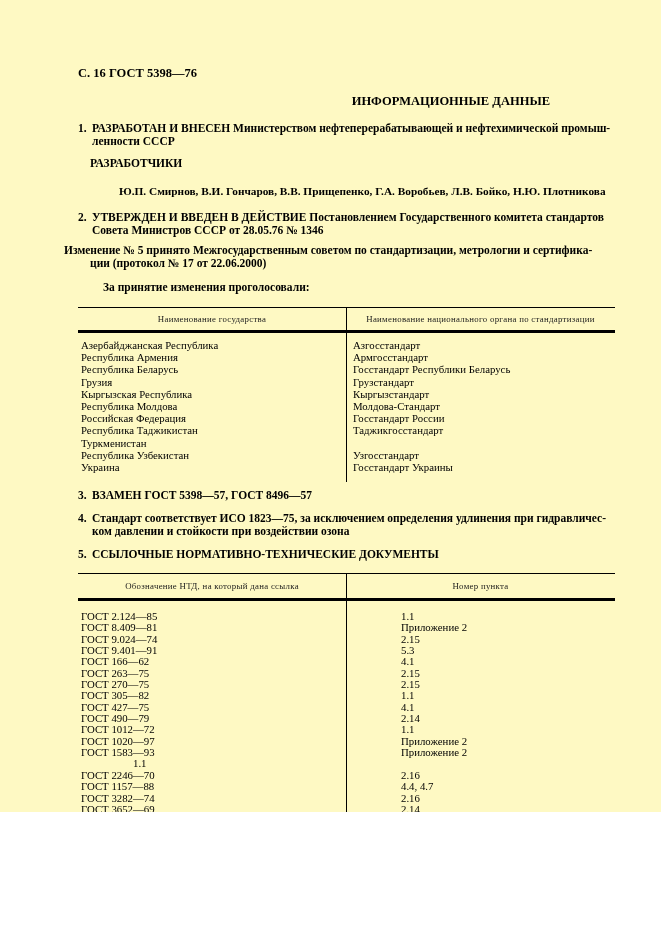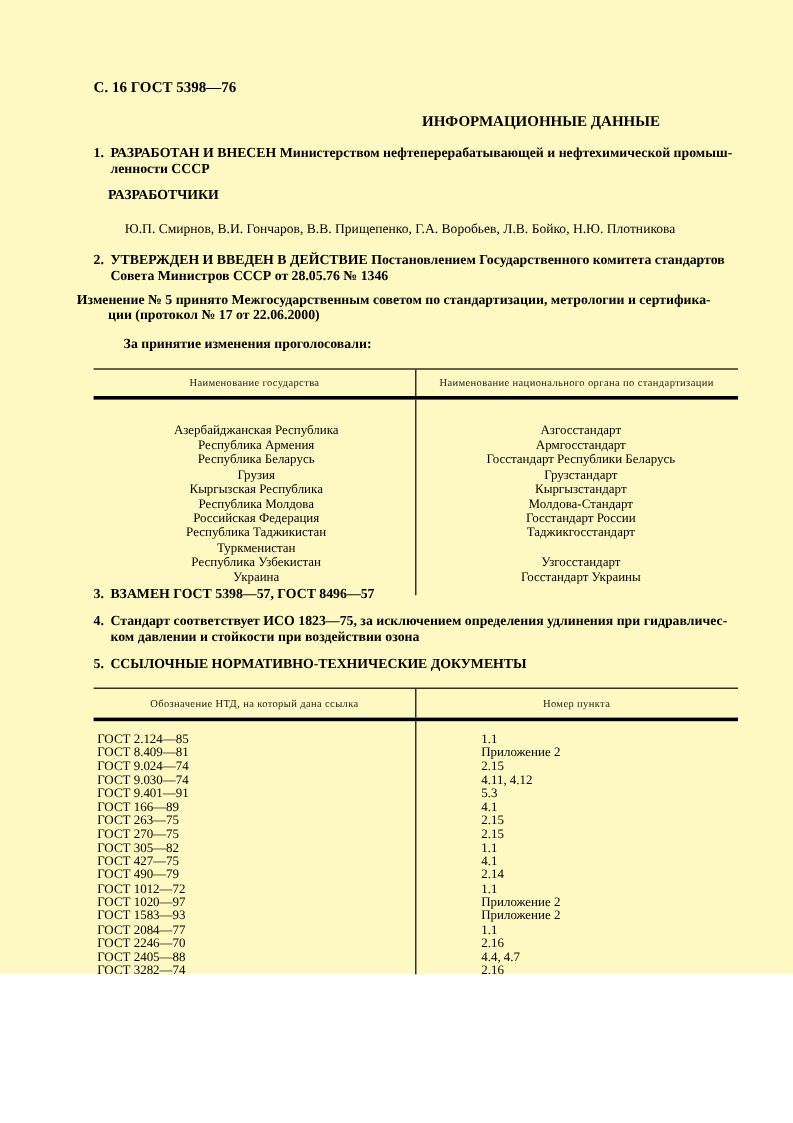--- a/index.html
+++ b/index.html
@@ -21,21 +21,21 @@
     top: 94px; left: 65px; width: 485px;
     text-align: right; font-size: 12.5px; font-weight: bold; white-space: nowrap;
   }
   .para { font-size: 11.5px; font-weight: bold; }
   .para .line { line-height: 13px; white-space: nowrap; }
   .item { left: 92px; width: 530px; }
   .item .num { position: absolute; left: -14px; top: 0; }
   .hang { left: 64px; width: 556px; }
   .hang .line2 { margin-left: 26px; }
   .sub-heading { top: 157px; left: 90px; font-size: 11.5px; font-weight: bold; white-space: nowrap; }
-  .names { top: 185px; left: 104px; font-size: 11.3px; font-weight: normal; white-space: nowrap; }
+  .names { top: 185px; left: 119px; font-size: 11.3px; font-weight: bold; white-space: nowrap; }
   .vote-intro { top: 281px; left: 103px; font-size: 11.5px; font-weight: bold; white-space: nowrap; }
 
   .tbl { left: 78px; width: 537px; border-top: 1px solid #000; }
   .thead {
     display: flex; align-items: flex-start;
     border-bottom: 3px solid #000;
     position: relative;
   }
   .thead::before, .tbody::before {
     content: ""; position: absolute; left: 268px; top: 0; bottom: 0;
@@ -44,21 +44,21 @@
   .th {
     display: flex; align-items: center; justify-content: center;
     text-align: center; font-size: 8.8px; letter-spacing: 0.3px;
     color: #1a1a1a;
   }
   .th1 { width: 268px; }
   .th2 { flex: 1; }
   .t1 .th { height: 22px; }
   .t2 .th { height: 24px; }
   .tbody { position: relative; }
-  .t1 .tbody { padding: 20px 0 9px; text-align: center; }
+  .t1 .tbody { padding: 6px 0 9px; }
   .t2 .tbody { padding: 10px 0 7px; }
   .tr { display: flex; }
   .t1 .tr { line-height: 12.2px; }
   .t2 .tr { line-height: 11.35px; }
   .td { font-size: 10.8px; white-space: nowrap; overflow: hidden; }
   .td1 { width: 268px; box-sizing: border-box; padding-left: 3px; }
   .td2 { flex: 1; box-sizing: border-box; }
   .t1 .td2 { padding-left: 7px; }
   .t2 .td2 { padding-left: 55px; }
 
@@ -185,29 +185,25 @@
         </div>
         <div class="tr">
           <div class="td td1">ГОСТ 8.409—81</div>
           <div class="td td2">Приложение 2</div>
         </div>
         <div class="tr">
           <div class="td td1">ГОСТ 9.024—74</div>
           <div class="td td2">2.15</div>
         </div>
         <div class="tr">
-          <div class="td td1">ГОСТ 9.030—74</div>
-          <div class="td td2">4.11, 4.12</div>
-        </div>
-        <div class="tr">
           <div class="td td1">ГОСТ 9.401—91</div>
           <div class="td td2">5.3</div>
         </div>
         <div class="tr">
-          <div class="td td1">ГОСТ 166—89</div>
+          <div class="td td1">ГОСТ 166—62</div>
           <div class="td td2">4.1</div>
         </div>
         <div class="tr">
           <div class="td td1">ГОСТ 263—75</div>
           <div class="td td2">2.15</div>
         </div>
         <div class="tr">
           <div class="td td1">ГОСТ 270—75</div>
           <div class="td td2">2.15</div>
         </div>
@@ -229,29 +225,28 @@
         </div>
         <div class="tr">
           <div class="td td1">ГОСТ 1020—97</div>
           <div class="td td2">Приложение 2</div>
         </div>
         <div class="tr">
           <div class="td td1">ГОСТ 1583—93</div>
           <div class="td td2">Приложение 2</div>
         </div>
         <div class="tr">
-          <div class="td td1">ГОСТ 2084—77</div>
           <div class="td td2">1.1</div>
         </div>
         <div class="tr">
           <div class="td td1">ГОСТ 2246—70</div>
           <div class="td td2">2.16</div>
         </div>
         <div class="tr">
-          <div class="td td1">ГОСТ 2405—88</div>
+          <div class="td td1">ГОСТ 1157—88</div>
           <div class="td td2">4.4, 4.7</div>
         </div>
         <div class="tr">
           <div class="td td1">ГОСТ 3282—74</div>
           <div class="td td2">2.16</div>
         </div>
         <div class="tr">
           <div class="td td1">ГОСТ 3652—69</div>
           <div class="td td2">2.14</div>
         </div>

